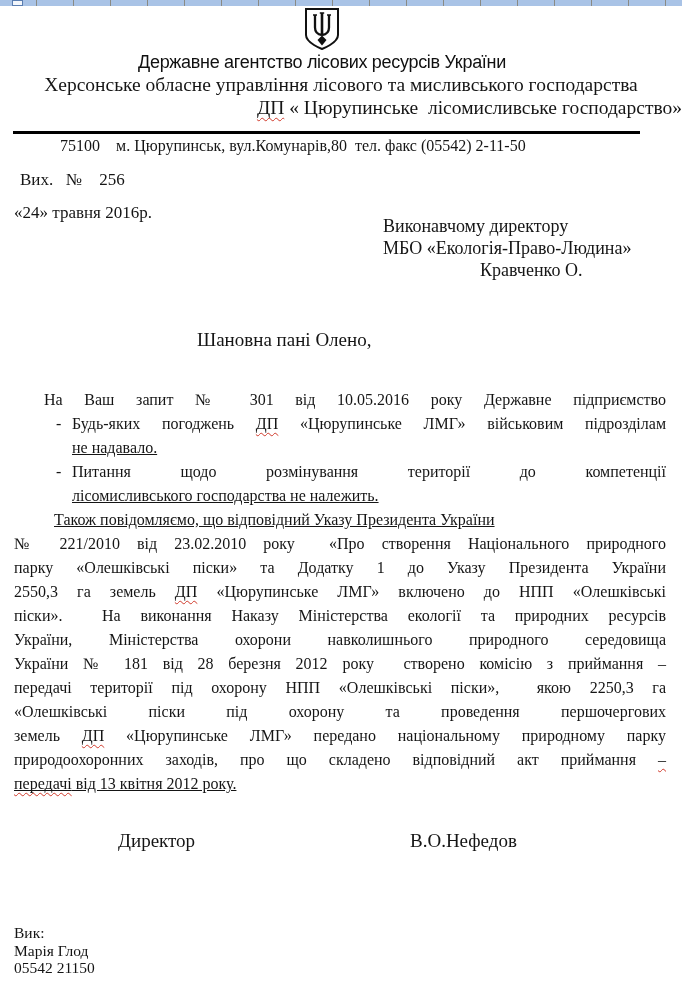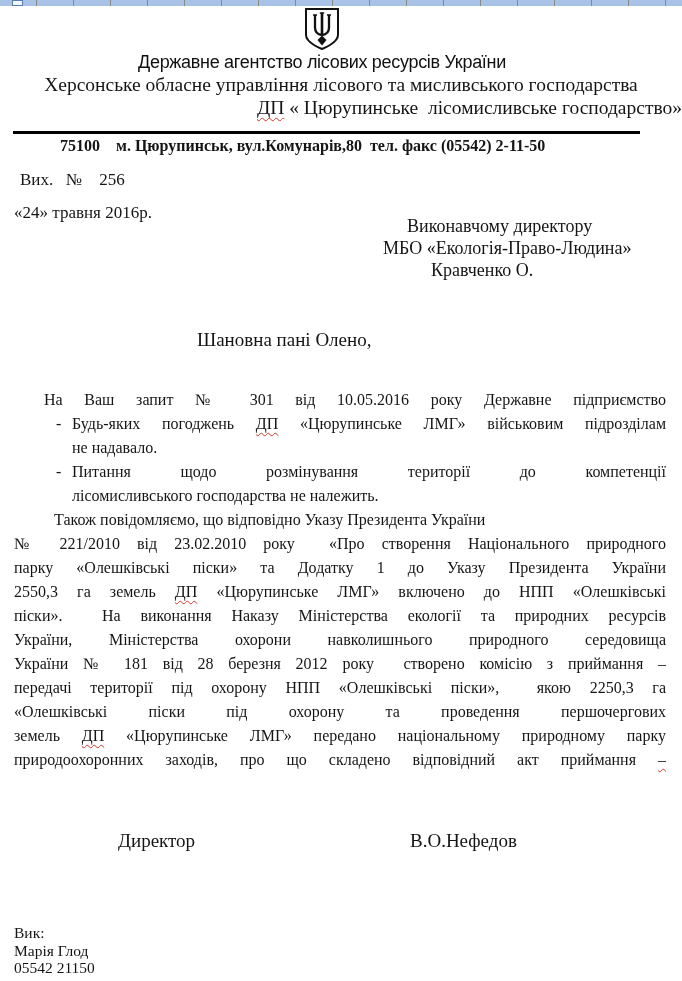--- a/index.html
+++ b/index.html
@@ -20,40 +20,40 @@
     border:1px solid #5a7db0;box-sizing:border-box;
   }
 
   
   .emblem-row{position:absolute;left:0;top:8px;width:682px;text-align:center;padding-right:38px;box-sizing:border-box;}
   .agency{position:absolute;left:0;top:52px;width:682px;text-align:center;padding-right:38px;box-sizing:border-box;
     font-family:"Liberation Sans", sans-serif;font-size:18px;letter-spacing:-0.3px;color:#101010;}
   .department{position:absolute;left:0;top:74px;width:682px;text-align:center;font-size:19.5px;}
   .enterprise{position:absolute;left:0;top:97px;width:682px;text-align:right;font-size:19.5px;white-space:pre-wrap;}
   .rule{position:absolute;left:13px;top:131px;width:627px;height:2.5px;background:#000;}
-  .address{position:absolute;left:60px;top:137px;font-size:16px;font-weight:bold;white-space:pre-wrap;}
+  .address{position:absolute;left:60px;top:137px;font-size:16px;font-weight:normal;white-space:pre-wrap;}
 
   
   .ref-number{position:absolute;left:20px;top:170px;font-size:17px;white-space:pre-wrap;}
   .ref-date{position:absolute;left:14px;top:203px;font-size:17px;white-space:pre-wrap;}
 
   
   .recipient{position:absolute;left:383px;top:215px;font-size:18px;line-height:22px;}
-  .recipient .r0{margin-left:24px;}
-  .recipient .r2{margin-left:48px;}
+  .recipient .r0{}
+  .recipient .r2{margin-left:48px;text-align:center;}
 
   .salutation{position:absolute;left:197px;top:329px;font-size:19px;}
 
   
   .letter-body{
     position:absolute;left:14px;top:388px;width:652px;
     font-size:16px;line-height:24px;
   }
   .ln{text-align:justify;text-align-last:justify;white-space:pre-wrap;position:relative;}
-  .ln.left{text-align-last:left;}
+  .ln.left{text-align-last:left;text-decoration:underline;}
   .ln.indent{text-indent:30px;}
   .ln.indent2{text-indent:40px;}
   .ln.bullet,.ln.bullet-cont{padding-left:58px;}
   .ln .marker{position:absolute;left:42px;top:0;}
 
   .sq{
     text-decoration:underline wavy #d03a2b 1px;
     text-decoration-skip-ink:none;
     text-underline-offset:3px;
   }
@@ -104,31 +104,32 @@
   </div>
 
   <div class="salutation">Шановна пані Олено,</div>
 
   <div class="letter-body" id="letter-body">
       <div class="ln indent">На Ваш запит № 301 від 10.05.2016 року Державне підприємство</div>
       <div class="ln bullet"><span class="marker">-</span>Будь-яких погоджень <span class="sq">ДП</span> «Цюрупинське ЛМГ» військовим підрозділам</div>
       <div class="ln bullet-cont left">не надавало.</div>
       <div class="ln bullet"><span class="marker">-</span>Питання щодо розмінування території до компетенції</div>
       <div class="ln bullet-cont left">лісомисливського господарства не належить.</div>
-      <div class="ln indent2 left">Також повідомляємо, що відповідно Указу Президента України</div>
+      <div class="ln indent2 left">Також повідомляємо, що відповідний Указу Президента України</div>
       <div class="ln">№ 221/2010 від 23.02.2010 року  «Про створення Національного природного</div>
       <div class="ln">парку «Олешківські піски» та Додатку 1 до Указу Президента України</div>
       <div class="ln">2550,3 га земель <span class="sq">ДП</span> «Цюрупинське ЛМГ» включено до НПП «Олешківські</div>
       <div class="ln">піски».  На виконання Наказу Міністерства екології та природних ресурсів</div>
       <div class="ln">України, Міністерства охорони навколишнього природного середовища</div>
       <div class="ln">України № 181 від 28 березня 2012 року  створено комісію з приймання –</div>
       <div class="ln">передачі території під охорону НПП «Олешківські піски»,  якою 2250,3 га</div>
       <div class="ln">«Олешківські піски під охорону та проведення першочергових</div>
       <div class="ln">земель <span class="sq">ДП</span> «Цюрупинське ЛМГ» передано національному природному парку</div>
       <div class="ln">природоохоронних заходів, про що складено відповідний акт приймання <span class="sq">–</span></div>
+      <div class="ln left"><span class="sq">передачі</span> від 13 квітня 2012 року.</div>
     </div>
 
   <div class="sig-title">Директор</div>
   <div class="sig-name">В.О.Нефедов</div>
 
   <div class="footer">
     <div>Вик:</div>
     <div>Марія Глод</div>
     <div>05542 21150</div>
   </div>

